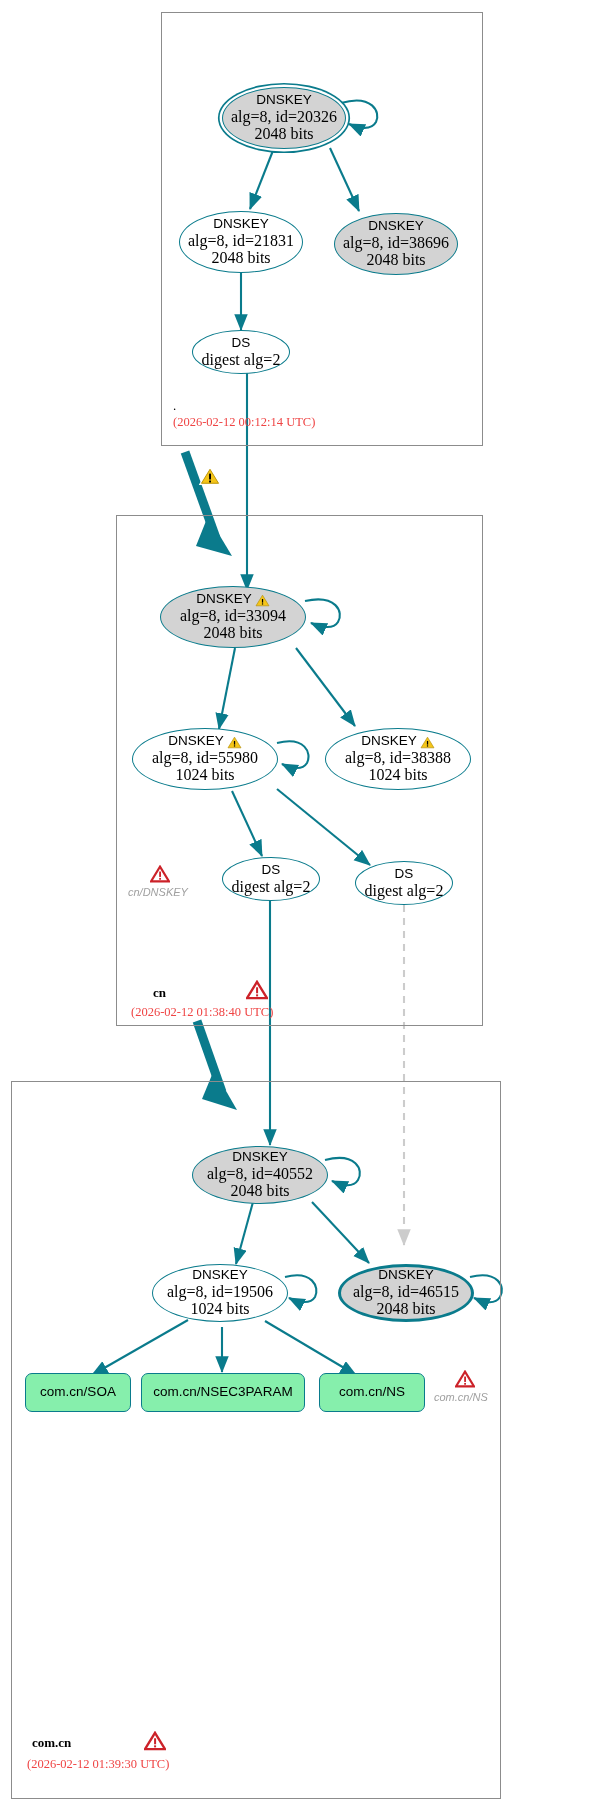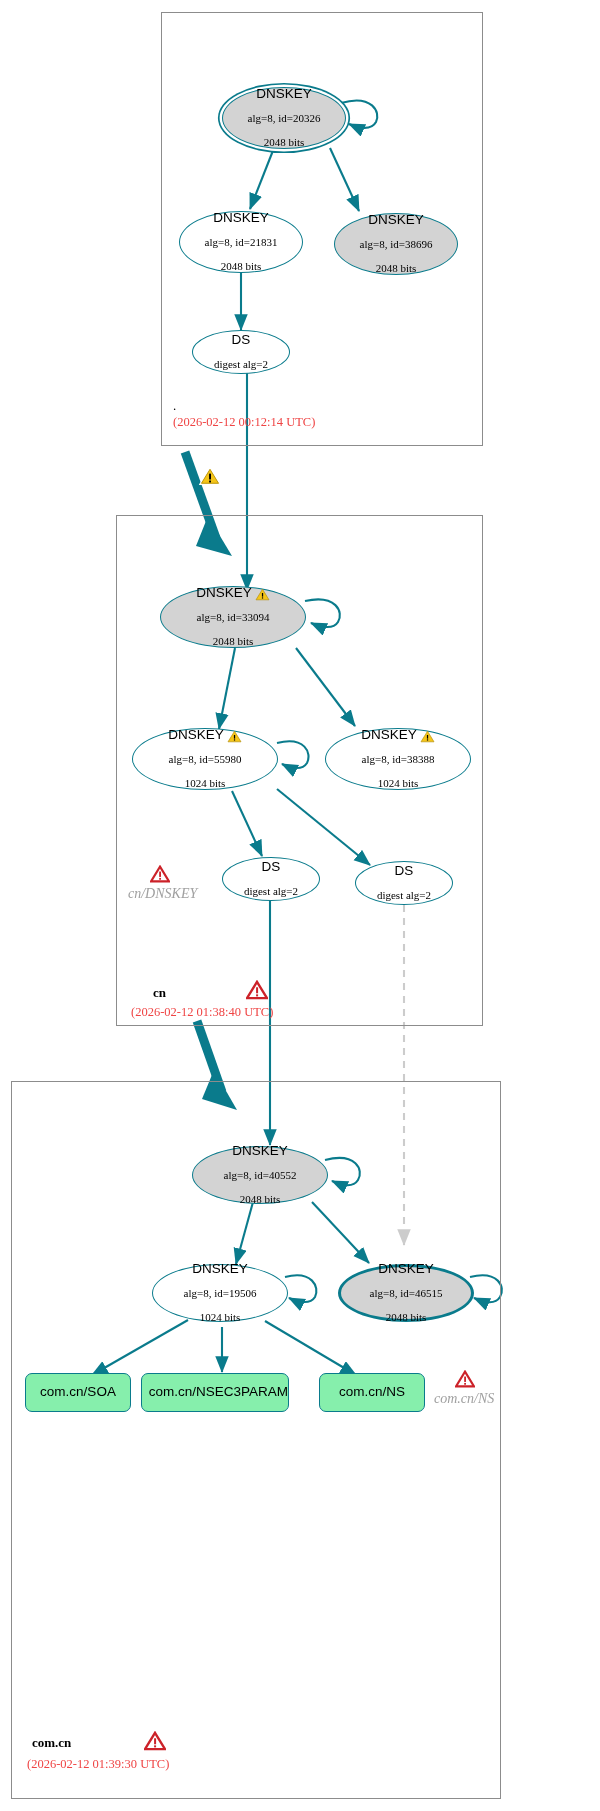--- a/index.html
+++ b/index.html
@@ -82,46 +82,45 @@
     font-family: "Liberation Sans", sans-serif;
     font-size: 13.5px;
     color: #000000;
     white-space: nowrap;
     display: flex;
     align-items: center;
     gap: 3px;
   }
   .n-sub {
     font-family: "Liberation Serif", serif;
-    font-size: 11px;
+    font-size: 16px;
     color: #000000;
     white-space: nowrap;
-    margin-top: 12px;
   }
   .warn-inline {
     display: inline-block;
     width: 15px;
     height: 13px;
     position: relative;
     top: 1px;
   }
   .status-icon {
     position: absolute;
     width: 22px;
     height: 20px;
   }
   .status-icon.small {
     width: 20px;
     height: 18px;
   }
   .err-label {
     position: absolute;
-    font-family: Liberation Serif, serif;
+    font-family: Liberation Sans, sans-serif;
     font-style: italic;
-    font-size: 14px;
+    font-size: 11px;
     color: #a0a0a0;
     white-space: nowrap;
   }
 </style>
 </head>
 <body>
 
 <div id="root-canvas">
 
   <svg class="edges" viewBox="0 0 600 1811">
@@ -335,21 +334,21 @@
       <span>DNSKEY</span>
     </div>
     <div class="n-sub">alg=8, id=46515</div>
     <div class="n-sub">2048 bits</div>
   </div>
 
   <div class="node rrset" style="left:25px; top:1373px; width:106px; height:39px;">
     <div class="n-title">com.cn/SOA</div>
   </div>
 
-  <div class="node rrset" style="left:141px; top:1373px; width:148px; height:39px;align-items:flex-end;">
+  <div class="node rrset" style="left:141px; top:1373px; width:164px; height:39px;">
     <div class="n-title">com.cn/NSEC3PARAM</div>
   </div>
 
   <div class="node rrset" style="left:319px; top:1373px; width:106px; height:39px;">
     <div class="n-title">com.cn/NS</div>
   </div>
 
   <svg class="status-icon small" style="left:455px; top:1370px;" viewBox="0 0 24 22">
     <path d="M12 2 L23 20 L1 20 Z" fill="#ffffff" stroke="#cc2229" stroke-width="2.6"></path>
     <rect x="11" y="8" width="2.2" height="6.6" fill="#cc2229"></rect>

